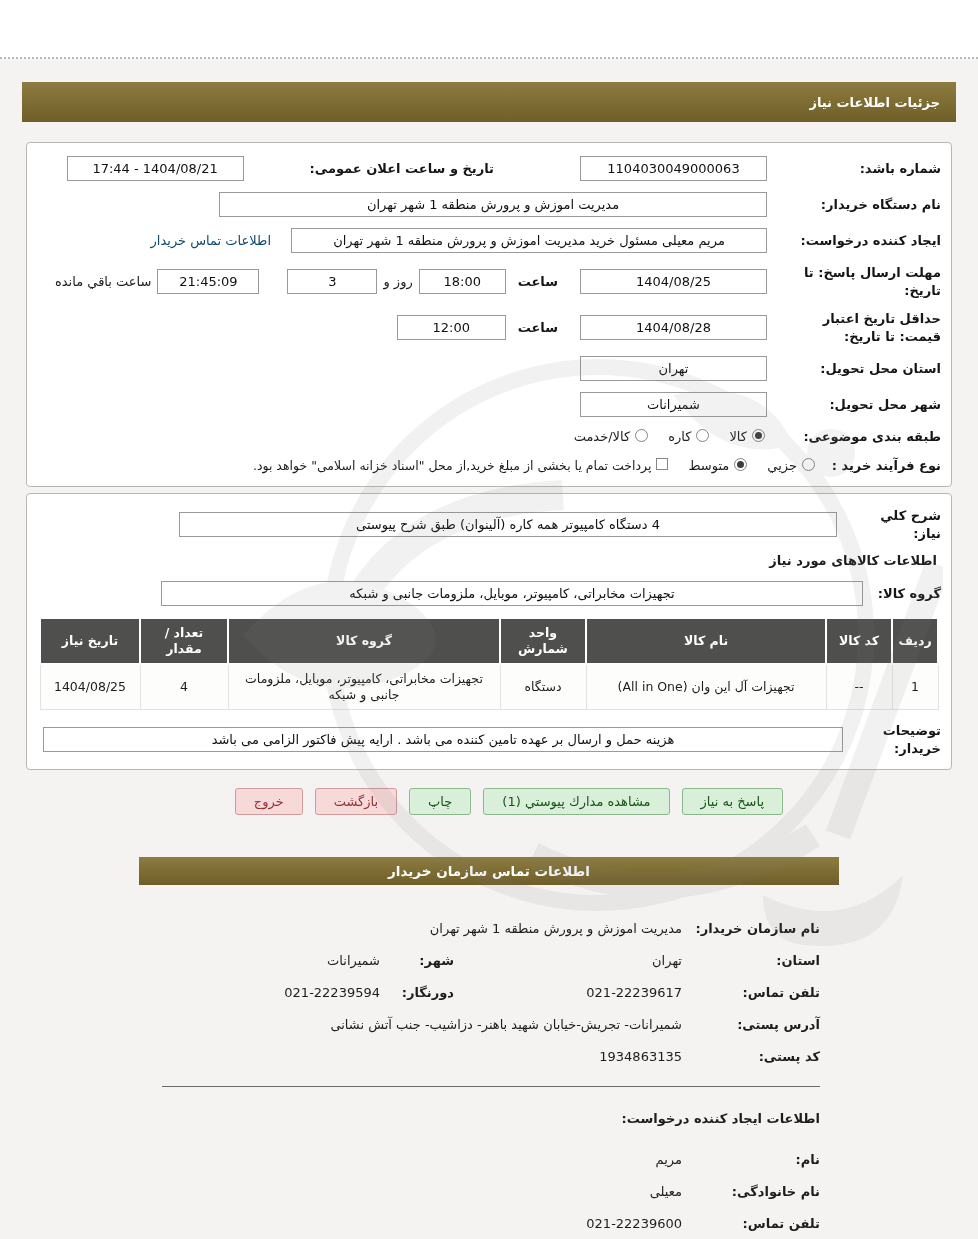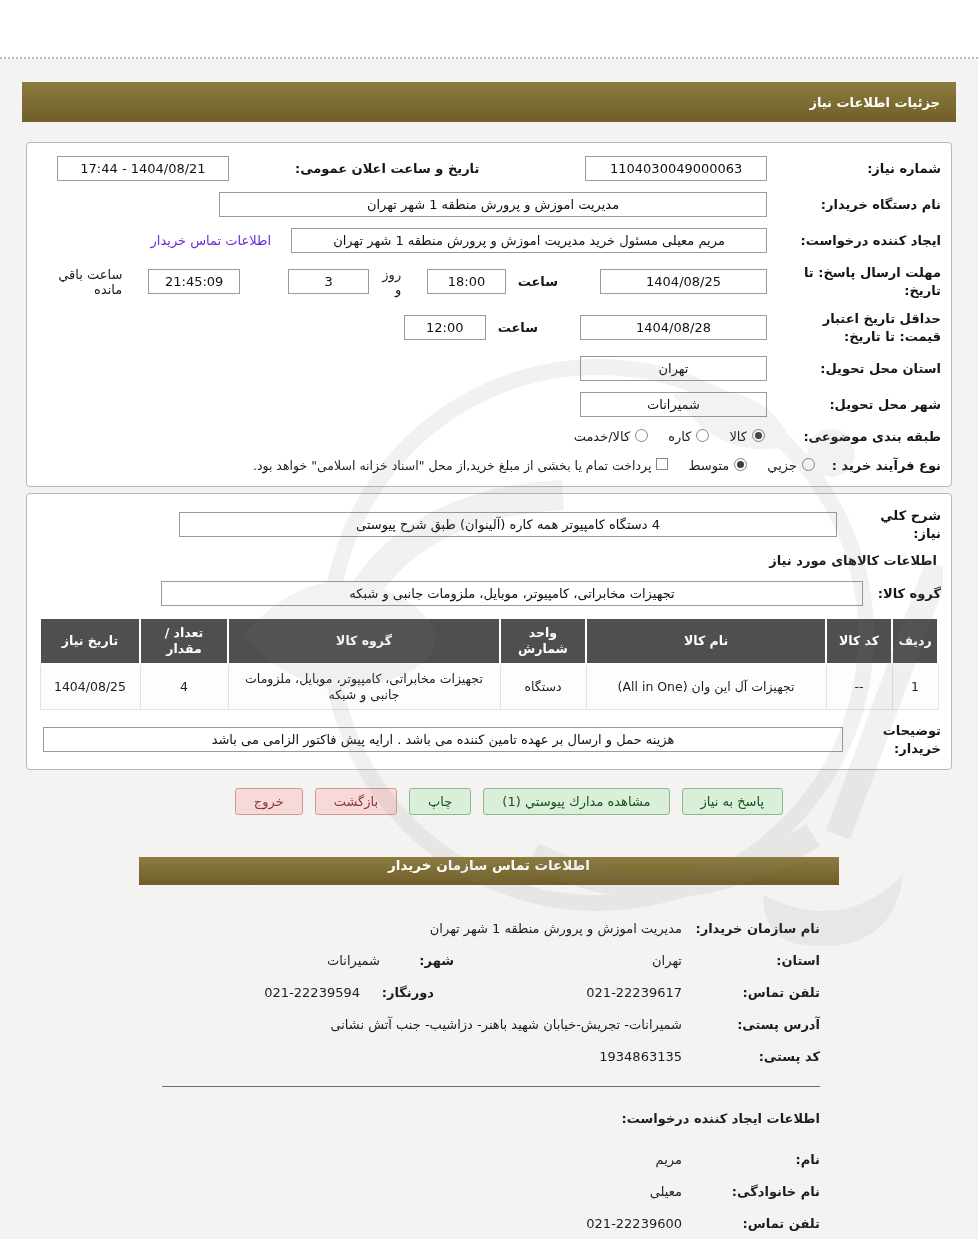--- a/index.html
+++ b/index.html
@@ -24,22 +24,22 @@
   .flabel {
     font-weight: bold; color: #161616; width: 168px; flex-shrink: 0;
     line-height: 1.35; padding-left: 6px;
   }
   .flabel.slim { width: 98px; text-align: right; }
   .field {
     border: 1px solid #9a9a98; background: #fff; height: 25px;
     display: flex; align-items: center; justify-content: center;
     padding: 0 6px; color: #111; white-space: nowrap; overflow: hidden;
   }
-  .ltr { direction: ltr; margin-left: 20px; }
-  .link { color: #6d28d9; cursor: pointer; margin-right: 14px; }
+  .ltr { direction: ltr; }
+  .link { color: #0c4a6e; cursor: pointer; margin-right: 14px; }
   .opt { display: flex; align-items: flex-start; gap: 5px; margin-right: 14px; cursor: pointer; }
   .radio {
     width: 13px; height: 13px; border: 1px solid #848484; border-radius: 50%;
     background: #fff; position: relative; flex-shrink: 0; display: inline-block;
   }
   .radio.checked::after {
     content: ""; position: absolute; top: 2px; left: 2px; right: 2px; bottom: 2px;
     border-radius: 50%; background: #3d3d3d;
   }
   .checkbox {
@@ -60,21 +60,21 @@
   .btn {
     font-family: "DejaVu Sans", sans-serif; font-size: 13px;
     border-radius: 3px; padding: 5px 18px; cursor: pointer; white-space: nowrap;
   }
   .btn.green { background: #d9efd9; border: 1px solid #8cb98c; color: #17541a; text-align: right; }
   .btn.pink  { background: #f7d9d9; border: 1px solid #cf9a9a; color: #8f3434; text-align: center; }
   .bar2 {
     width: 700px; height: 28px; margin: 42px auto 0;
     background: linear-gradient(#8d7c40, #6f5e27);
     color: #fff; font-weight: bold; font-size: 13.5px;
-    display: flex; justify-content: center;
+    display: flex; align-items: center; justify-content: center;
     position: relative; z-index: 1;
   }
   .contact { width: 658px; margin: 36px 158px 0 0; position: relative; z-index: 1; }
   .crow { display: flex; align-items: flex-start; margin-bottom: 17px; }
   .clabel { font-weight: bold; width: 138px; flex-shrink: 0; }
   .cval { width: 228px; }
   .clabel2 { font-weight: bold; width: 74px; flex-shrink: 0; }
   .cval2 { flex: 1; }
   .contact hr { border: none; border-top: 1px solid #6b6b6b; margin: 22px 0 24px; }
   .chead { font-weight: bold; margin-bottom: 26px; }
@@ -85,21 +85,21 @@
 
 <div class="topstrip"></div>
 
 <div class="bar">
   <span>جزئیات اطلاعات نیاز</span>
 </div>
 
 <div class="panel">
 
   <div class="frow">
-    <div class="flabel">شماره نیاز:</div>
+    <div class="flabel">شماره باشد:</div>
     <div class="field ltr" style="width:187px">1104030049000063</div>
     <div class="flabel" style="width:auto;margin-right:80px">تاریخ و ساعت اعلان عمومی:</div>
     <div class="field ltr" style="width:177px;margin-right:54px">17:44 - 1404/08/21</div>
   </div>
 
   <div class="frow">
     <div class="flabel">نام دستگاه خریدار:</div>
     <div class="field" style="width:548px">مدیریت اموزش و پرورش منطقه 1 شهر تهران</div>
   </div>
 
@@ -117,21 +117,21 @@
     <span>روز و</span>
     <div class="field ltr" style="width:90px">3</div>
     <div class="field ltr" style="width:102px;margin-right:22px">21:45:09</div>
     <span>ساعت باقي مانده</span>
   </div>
 
   <div class="frow">
     <div class="flabel">حداقل تاریخ اعتبار قیمت: تا تاریخ:</div>
     <div class="field ltr" style="width:187px">1404/08/28</div>
     <span class="flabel" style="width:auto;margin-right:16px">ساعت</span>
-    <div class="field ltr" style="width:82px">12:00</div>
+    <div class="field ltr" style="width:109px">12:00</div>
   </div>
 
   <div class="frow">
     <div class="flabel">استان محل تحویل:</div>
     <div class="field" style="width:187px">تهران</div>
   </div>
 
   <div class="frow">
     <div class="flabel">شهر محل تحویل:</div>
     <div class="field" style="width:187px">شمیرانات</div>

